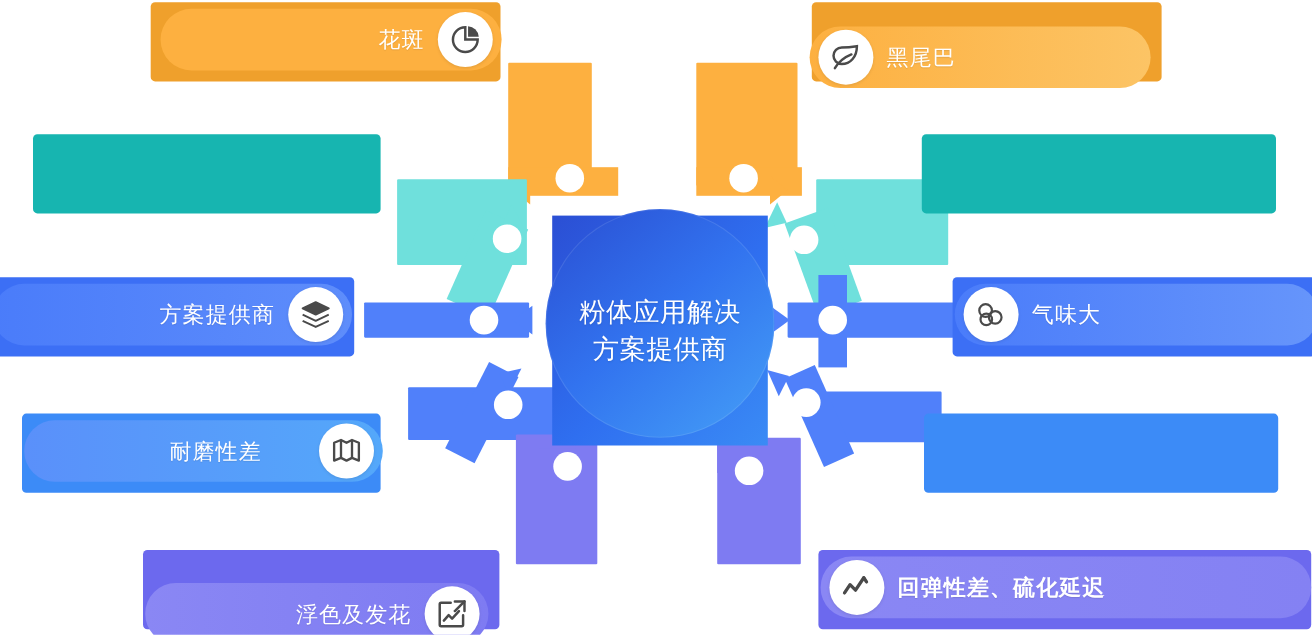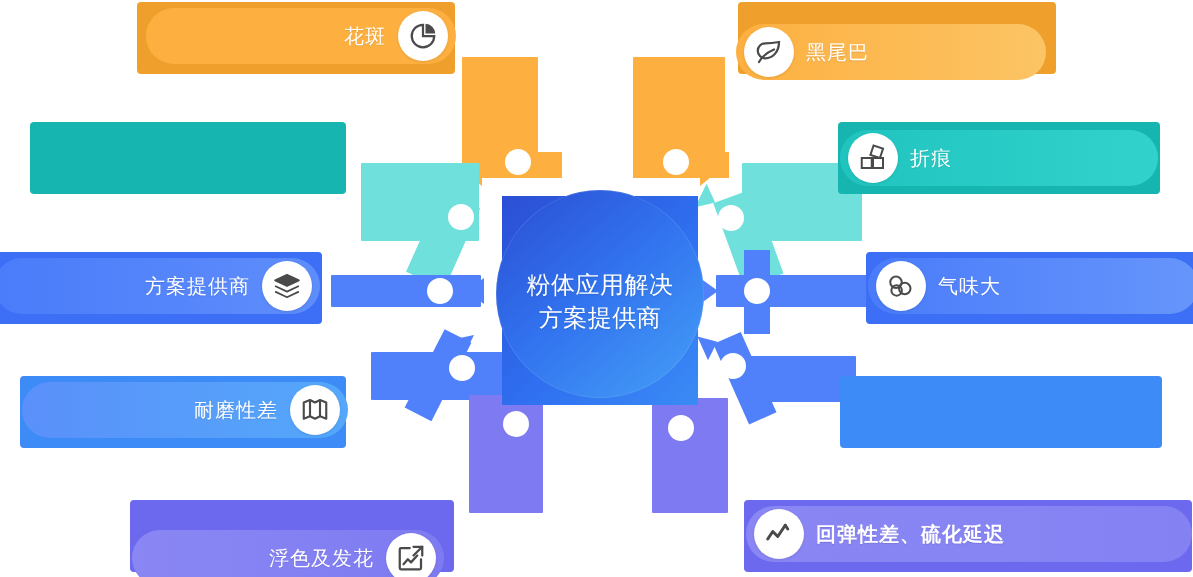--- a/index.html
+++ b/index.html
@@ -166,30 +166,20 @@
         <path d="M20 4c0 8-5 13-11 13a6 6 0 0 1 0-12c4 0 8-.5 11-1z"></path>
         <path d="M4 20c3-5 7-8 12-10"></path>
       </svg>
     </span>
     <span class="ptext">黑尾巴</span>
   </div>
 
   <div class="tab" style="left:30px;top:122px;width:316px;height:72px;background:#17B5B0;border-radius:4px;"></div>
 
   <div class="tab" style="left:838px;top:122px;width:322px;height:72px;background:#17B5B0;border-radius:4px;"></div>
-  <div class="pill right" style="left:840px;top:130px;width:318px;background:linear-gradient(90deg,#20C4BF 0%,#32D2CC 100%);">
-    <span class="badge">
-      <svg width="30" height="30" viewBox="0 0 24 24" fill="none" stroke="#4A4A4A" stroke-width="1.6">
-        <rect x="3" y="12" width="8" height="8"></rect>
-        <rect x="12" y="12" width="8" height="8"></rect>
-        <rect x="11" y="3" width="8" height="8" transform="rotate(18 15 7)"></rect>
-      </svg>
-    </span>
-    <span class="ptext">折痕</span>
-  </div>
 
   <div class="tab" style="left:-4px;top:252px;width:326px;height:72px;background:#3C6FF5;border-radius:4px;"></div>
   <div class="pill left" style="left:-6px;top:258px;width:326px;background:linear-gradient(90deg,#4A7CFA 0%,#5E8DFB 100%);">
     <span class="ptext">方案提供商</span>
     <span class="badge">
       <svg width="30" height="30" viewBox="0 0 24 24" fill="#4A4A4A" stroke="#4A4A4A" stroke-width="1.4" stroke-linejoin="round">
         <path d="M12 3 2.5 7.5 12 12l9.5-4.5L12 3z"></path>
         <path d="M2.5 12 12 16.5 21.5 12" fill="none"></path>
         <path d="M2.5 16.5 12 21l9.5-4.5" fill="none"></path>
       </svg>
@@ -202,21 +192,21 @@
       <svg width="30" height="30" viewBox="0 0 24 24" fill="none" stroke="#4A4A4A" stroke-width="1.6">
         <circle cx="8" cy="9" r="4.6"></circle>
         <circle cx="15" cy="14" r="4.6"></circle>
         <circle cx="8.5" cy="15.5" r="4.2"></circle>
       </svg>
     </span>
     <span class="ptext">气味大</span>
   </div>
 
   <div class="tab" style="left:20px;top:376px;width:326px;height:72px;background:#3C8BF7;border-radius:4px;"></div>
-  <div class="pill left" style="left:22px;top:382px;width:326px;background:linear-gradient(90deg,#5A90FA 0%,#54A8FA 100%);">
+  <div class="pill left" style="left:22px;top:382px;width:326px;background:linear-gradient(90deg,#5A90FA 0%,#54A8FA 100%);gap:40px;">
     <span class="ptext">耐磨性差</span>
     <span class="badge">
       <svg width="30" height="30" viewBox="0 0 24 24" fill="none" stroke="#4A4A4A" stroke-width="1.7" stroke-linejoin="round">
         <path d="M3 6l5-2 4 2 4-2 5 2v13l-5-2-4 2-4-2-5 2V6z"></path>
         <path d="M8 4v13M16 4v13"></path>
       </svg>
     </span>
   </div>
 
   <div class="tab" style="left:840px;top:376px;width:322px;height:72px;background:#3C8BF7;border-radius:4px;"></div>

